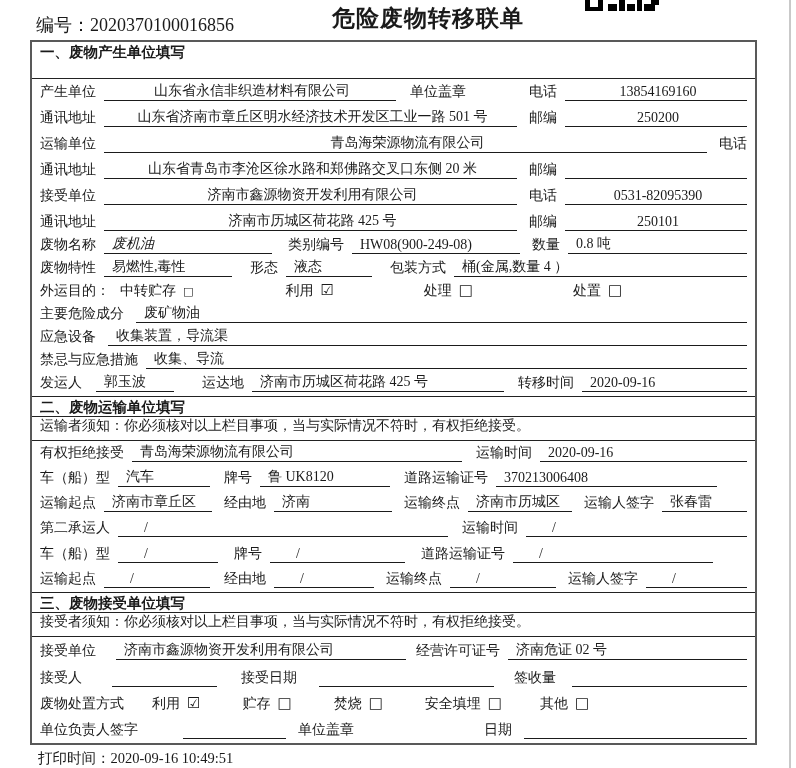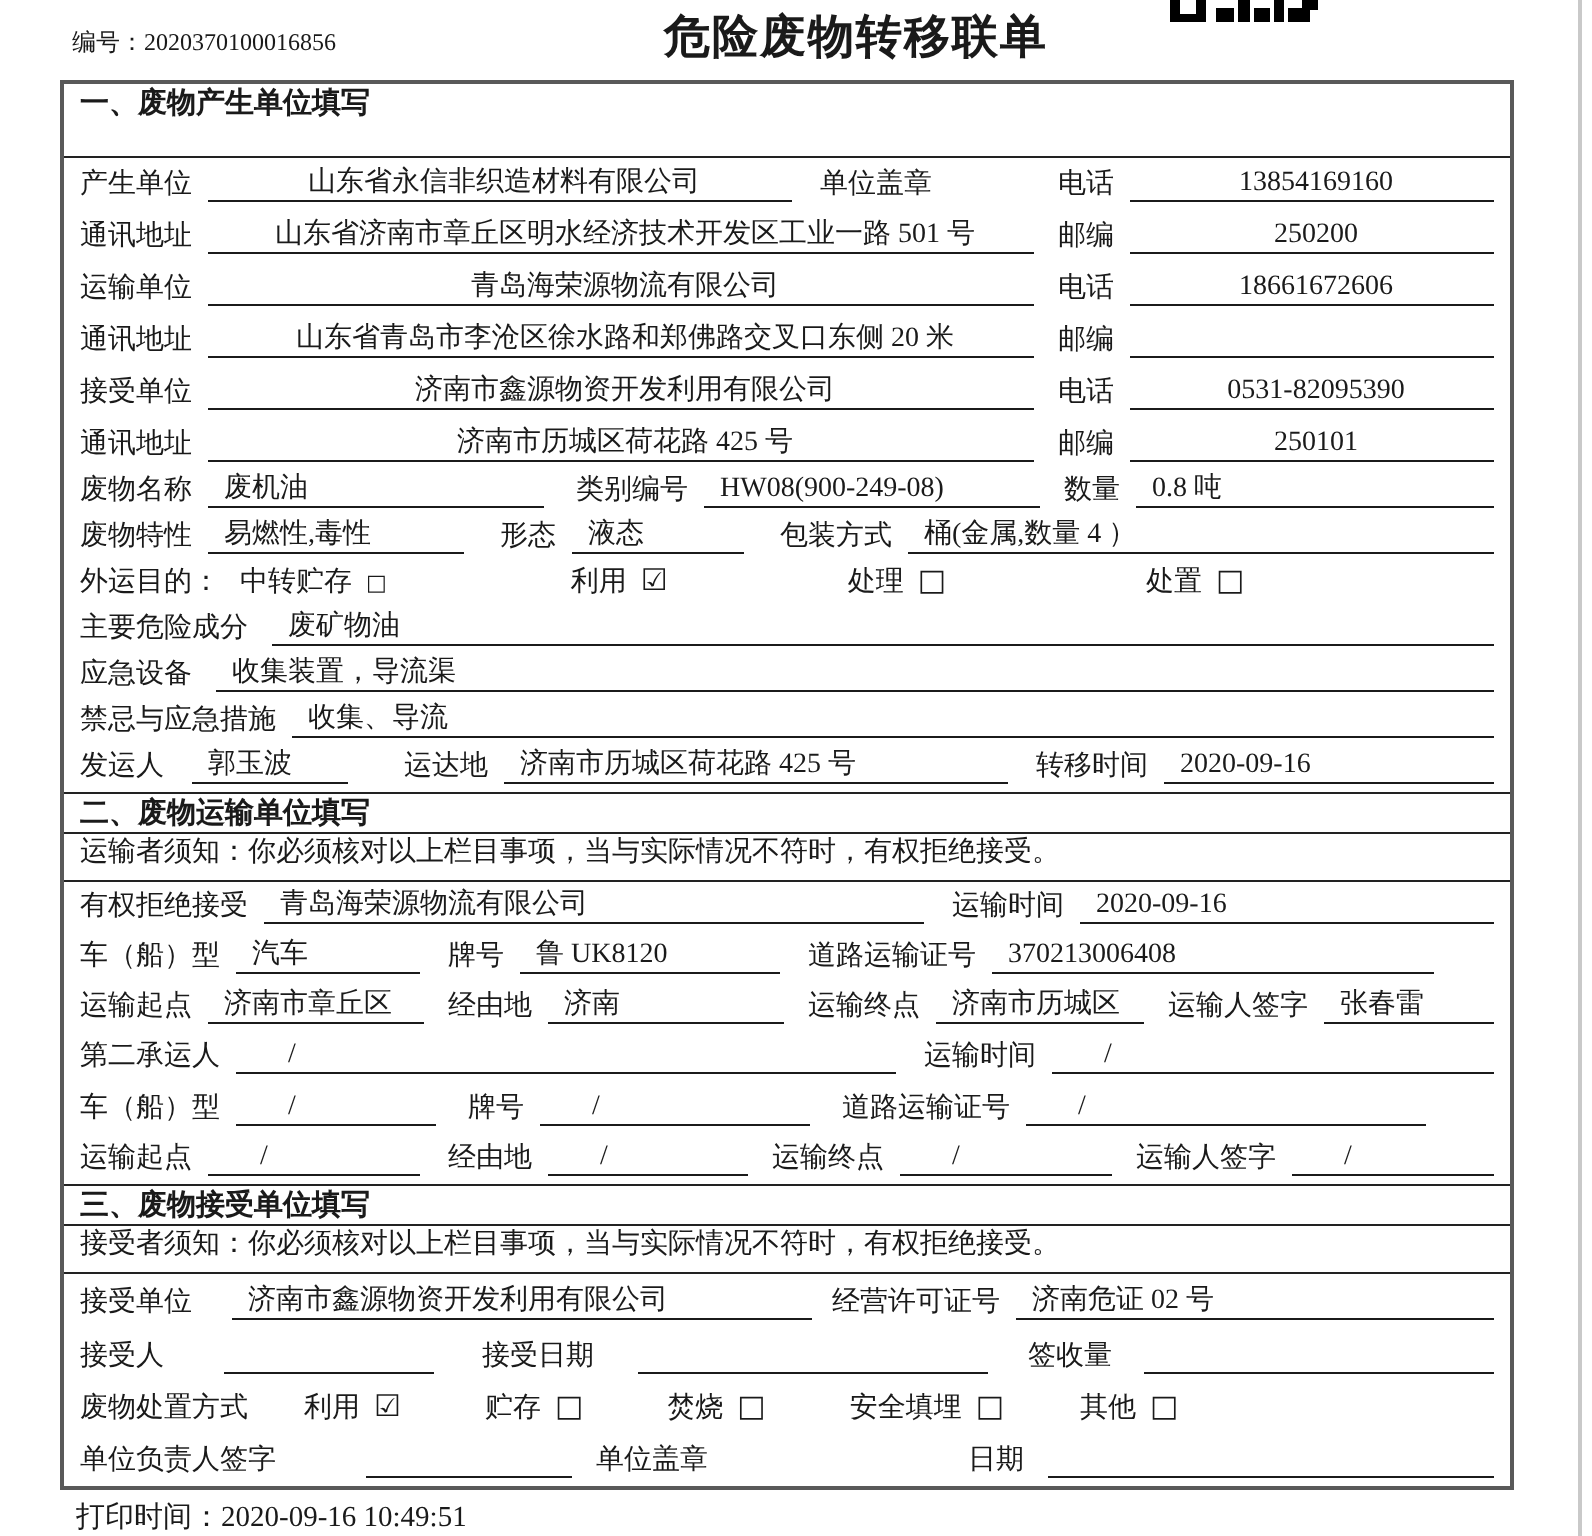--- a/index.html
+++ b/index.html
@@ -2,21 +2,21 @@
 <html><head>
 <meta charset="utf-8">
 <style>
   html,body{margin:0;padding:0;}
   body{
     width:796px;height:768px;position:relative;background:#ffffff;
     font-family:"Liberation Serif","DejaVu Serif",serif;
     color:#1a1a1a;font-size:14px;overflow:hidden;
   }
   .page-edge{position:absolute;left:789px;top:0;width:2px;height:768px;background:#c9c9c9;}
-  .serial{position:absolute;left:36px;top:13px;font-size:12px;white-space:nowrap;}
+  .serial{position:absolute;left:36px;top:13px;font-size:18px;white-space:nowrap;}
   .doc-title{position:absolute;left:332px;top:3px;font-size:23px;font-weight:bold;letter-spacing:1px;white-space:nowrap;}
   .qr{position:absolute;left:585px;top:0;}
   .tbl{
     position:absolute;left:30px;top:40px;width:727px;height:705px;
     border:2px solid #595959;box-sizing:border-box;
     display:flex;flex-direction:column;
   }
   .sec-hd{
     font-weight:bold;font-size:14.5px;line-height:19px;padding:1px 8px 0 8px;
     border-bottom:1.5px solid #222;box-sizing:border-box;white-space:nowrap;
@@ -79,21 +79,20 @@
     <span class="lbl">通讯地址</span>
     <span class="f g">山东省济南市章丘区明水经济技术开发区工业一路 501 号</span>
     <span class="lbl" style="margin-left:12px;">邮编</span>
     <span class="f" style="width:182px;">250200</span>
   </div>
 
   <div class="r h27">
     <span class="lbl">运输单位</span>
     <span class="f g">青岛海荣源物流有限公司</span>
     <span class="lbl" style="margin-left:12px;">电话</span>
-    <span class="f" style="width:182px;">18661672606</span>
   </div>
 
   <div class="r h27">
     <span class="lbl">通讯地址</span>
     <span class="f g">山东省青岛市李沧区徐水路和郑佛路交叉口东侧 20 米</span>
     <span class="lbl" style="margin-left:12px;">邮编</span>
     <span class="f" style="width:182px;"></span>
   </div>
 
   <div class="r h27">
@@ -105,21 +104,21 @@
 
   <div class="r h27">
     <span class="lbl">通讯地址</span>
     <span class="f g">济南市历城区荷花路 425 号</span>
     <span class="lbl" style="margin-left:12px;">邮编</span>
     <span class="f" style="width:182px;">250101</span>
   </div>
 
   <div class="r h23">
     <span class="lbl">废物名称</span>
-    <span class="f" style="width:168px;">废机油</span>
+    <span class="f" style="width:168px;font-style:italic;">废机油</span>
     <span class="lbl" style="margin-left:16px;">类别编号</span>
     <span class="f" style="width:168px;">HW08(900-249-08)</span>
     <span class="lbl" style="margin-left:12px;">数量</span>
     <span class="f g">0.8 吨</span>
   </div>
 
   <div class="r h23">
     <span class="lbl">废物特性</span>
     <span class="f" style="width:128px;">易燃性,毒性</span>
     <span class="lbl" style="margin-left:18px;">形态</span>

